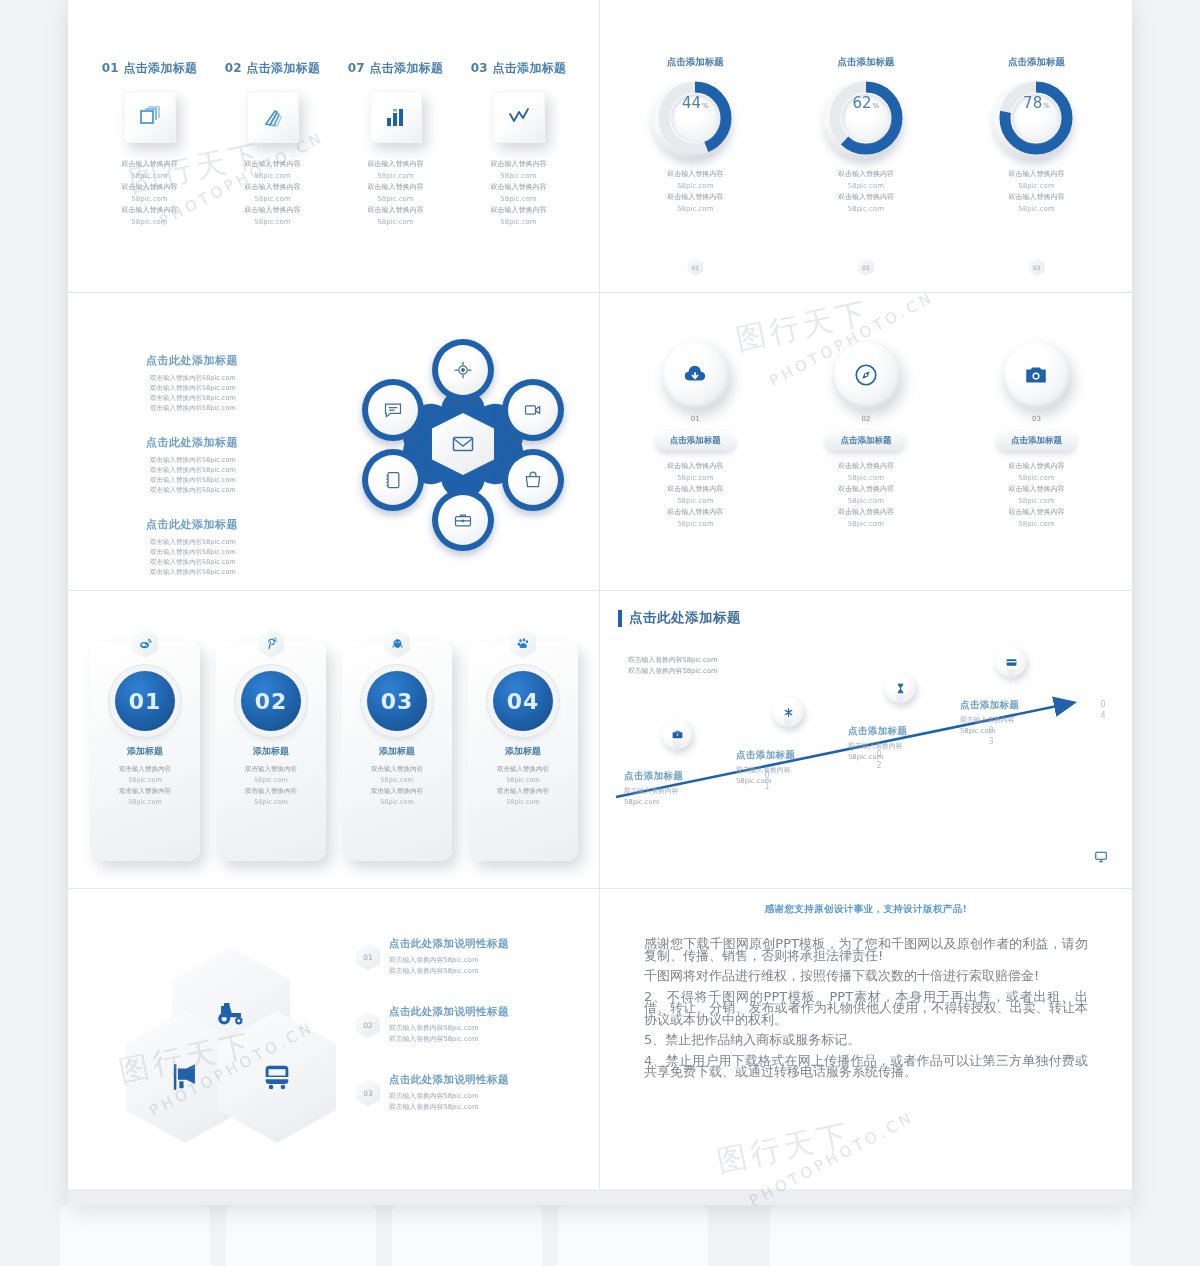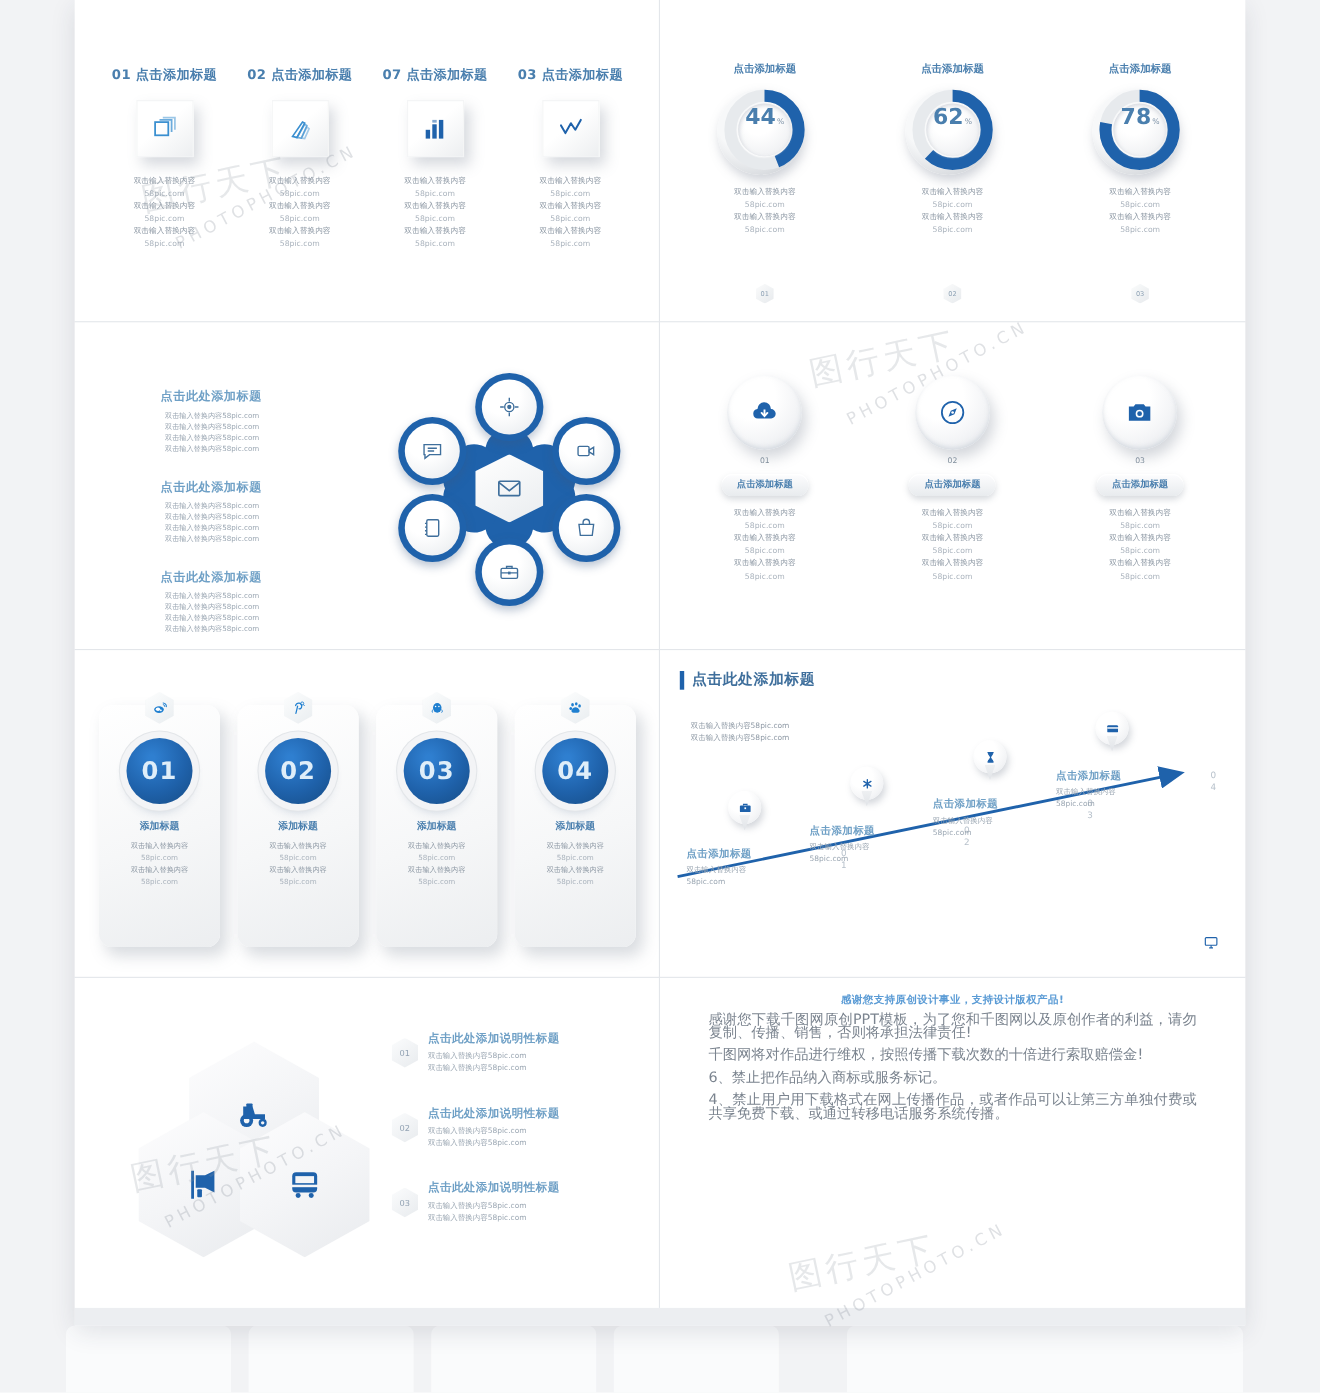--- a/index.html
+++ b/index.html
@@ -46,21 +46,21 @@
   .p2 .ttl{font-size:9.5px;color:#4a7fae;font-weight:bold;margin-bottom:10px;}
   .donut-wrap{position:relative;width:78px;height:78px;margin:0 auto 12px;}
   .donut-shadow{position:absolute;left:-4px;top:2px;width:78px;height:78px;border-radius:50%;
      background:radial-gradient(circle at 35% 35%,#f7f8f9 40%,#d8dbdf 75%,#c6cacf 100%);
      box-shadow:2px 5px 10px rgba(120,130,145,.35);}
   .donut-track{position:absolute;left:0;top:0;width:78px;height:78px;border-radius:50%;}
   .donut-hole{position:absolute;left:15px;top:15px;width:48px;height:48px;border-radius:50%;
      background:radial-gradient(circle at 38% 32%,#ffffff 30%,#f2f3f5 70%,#e6e8eb 100%);
      box-shadow:inset 1px 2px 4px rgba(140,150,165,.35), 0 1px 2px rgba(255,255,255,.9);
      display:flex;align-items:baseline;justify-content:center;}
-  .donut-val{font-size:20px;color:#4a7fae;font-weight:bold;}
+  .donut-val{font-size:15px;color:#4a7fae;font-weight:normal;}
   .donut-pct{font-size:7px;color:#7e93a8;margin-left:1px;}
   .p2 .lines{font-size:7px;line-height:11.5px;}
   .p2 .lines .a{color:#8d98a4;}
   .p2 .lines .b{color:#aab3bd;}
   .hexnum{width:16px;height:18px;margin:0 auto;display:flex;align-items:center;justify-content:center;
      background:linear-gradient(135deg,#fbfcfc,#e7eaed);
      clip-path:polygon(50% 0,100% 25%,100% 75%,50% 100%,0 75%,0 25%);
      font-size:6px;color:#8fa3b6;box-shadow:0 1px 3px rgba(130,140,155,.3);}
   .p2 .nums{position:absolute;left:10px;top:258px;width:512px;display:flex;}
   .p2 .nums > div{width:170.6px;}
@@ -164,21 +164,21 @@
   .p7 .ih{width:24px;height:27px;flex:none;display:flex;align-items:center;justify-content:center;
      background:linear-gradient(140deg,#fbfcfd,#e8ebee);
      clip-path:polygon(50% 0,100% 25%,100% 75%,50% 100%,0 75%,0 25%);
      font-size:7.5px;color:#93a3b4;}
   .p7 .itx h5{margin:0 0 4px 0;font-size:10.5px;color:#6fa0c6;font-weight:bold;letter-spacing:.4px;}
   .p7 .itx p{margin:0;font-size:6.8px;line-height:11px;color:#9aa6b2;}
 
   
   .p8{left:532px;top:889px;width:532px;height:300px;}
   .p8 h2{margin:0;padding-top:32px;text-align:center;font-size:22px;color:#3d4450;font-weight:normal;letter-spacing:2px;}
-  .p8 .sub{text-align:center;font-size:9.5px;color:#5a9bd5;font-weight:bold;margin:14px 0 6px;letter-spacing:.4px;}
+  .p8 .sub{text-align:center;font-size:9.5px;color:#5a9bd5;font-weight:bold;margin:14px 0 22px;letter-spacing:.4px;}
   .p8 .body{padding:0 44px;}
   .p8 .body p{margin:0 0 9px 0;font-size:13px;line-height:11.5px;color:#7b848f;text-align:justify;}
 
   
   .wm{position:absolute;color:rgba(140,148,158,.28);font-size:15px;letter-spacing:4px;pointer-events:none;}
 </style>
 </head>
 <body>
 
 <div class="ghost-row">
@@ -776,21 +776,22 @@
           </div>
         </div>
       </div>
     </div>
 
     <div class="panel p8">
       <div class="sub">感谢您支持原创设计事业，支持设计版权产品!</div>
       <div class="body">
         <p>感谢您下载千图网原创PPT模板，为了您和千图网以及原创作者的利益，请勿复制、传播、销售，否则将承担法律责任!</p>
         <p>千图网将对作品进行维权，按照传播下载次数的十倍进行索取赔偿金!</p>
-        <p>6、禁止把作品纳入商标或服务标记。</p>
+        <p>2、不得将千图网的PPT模板、PPT素材，本身用于再出售，或者出租、出借、转让、分销、发布或者作为礼物供他人使用，不得转授权、出卖、转让本协议或本协议中的权利。</p>
+        <p>5、禁止把作品纳入商标或服务标记。</p>
         <p>4、禁止用户用下载格式在网上传播作品，或者作品可以让第三方单独付费或共享免费下载、或通过转移电话服务系统传播。</p>
       </div>
     </div>
 
     <div class="vsep" style="left:531px;top:0;height:1189px;"></div>
     <div class="hsep" style="left:0;top:292px;width:1064px;"></div>
     <div class="hsep" style="left:0;top:590px;width:1064px;"></div>
     <div class="hsep" style="left:0;top:888px;width:1064px;"></div>
   </div>
 

